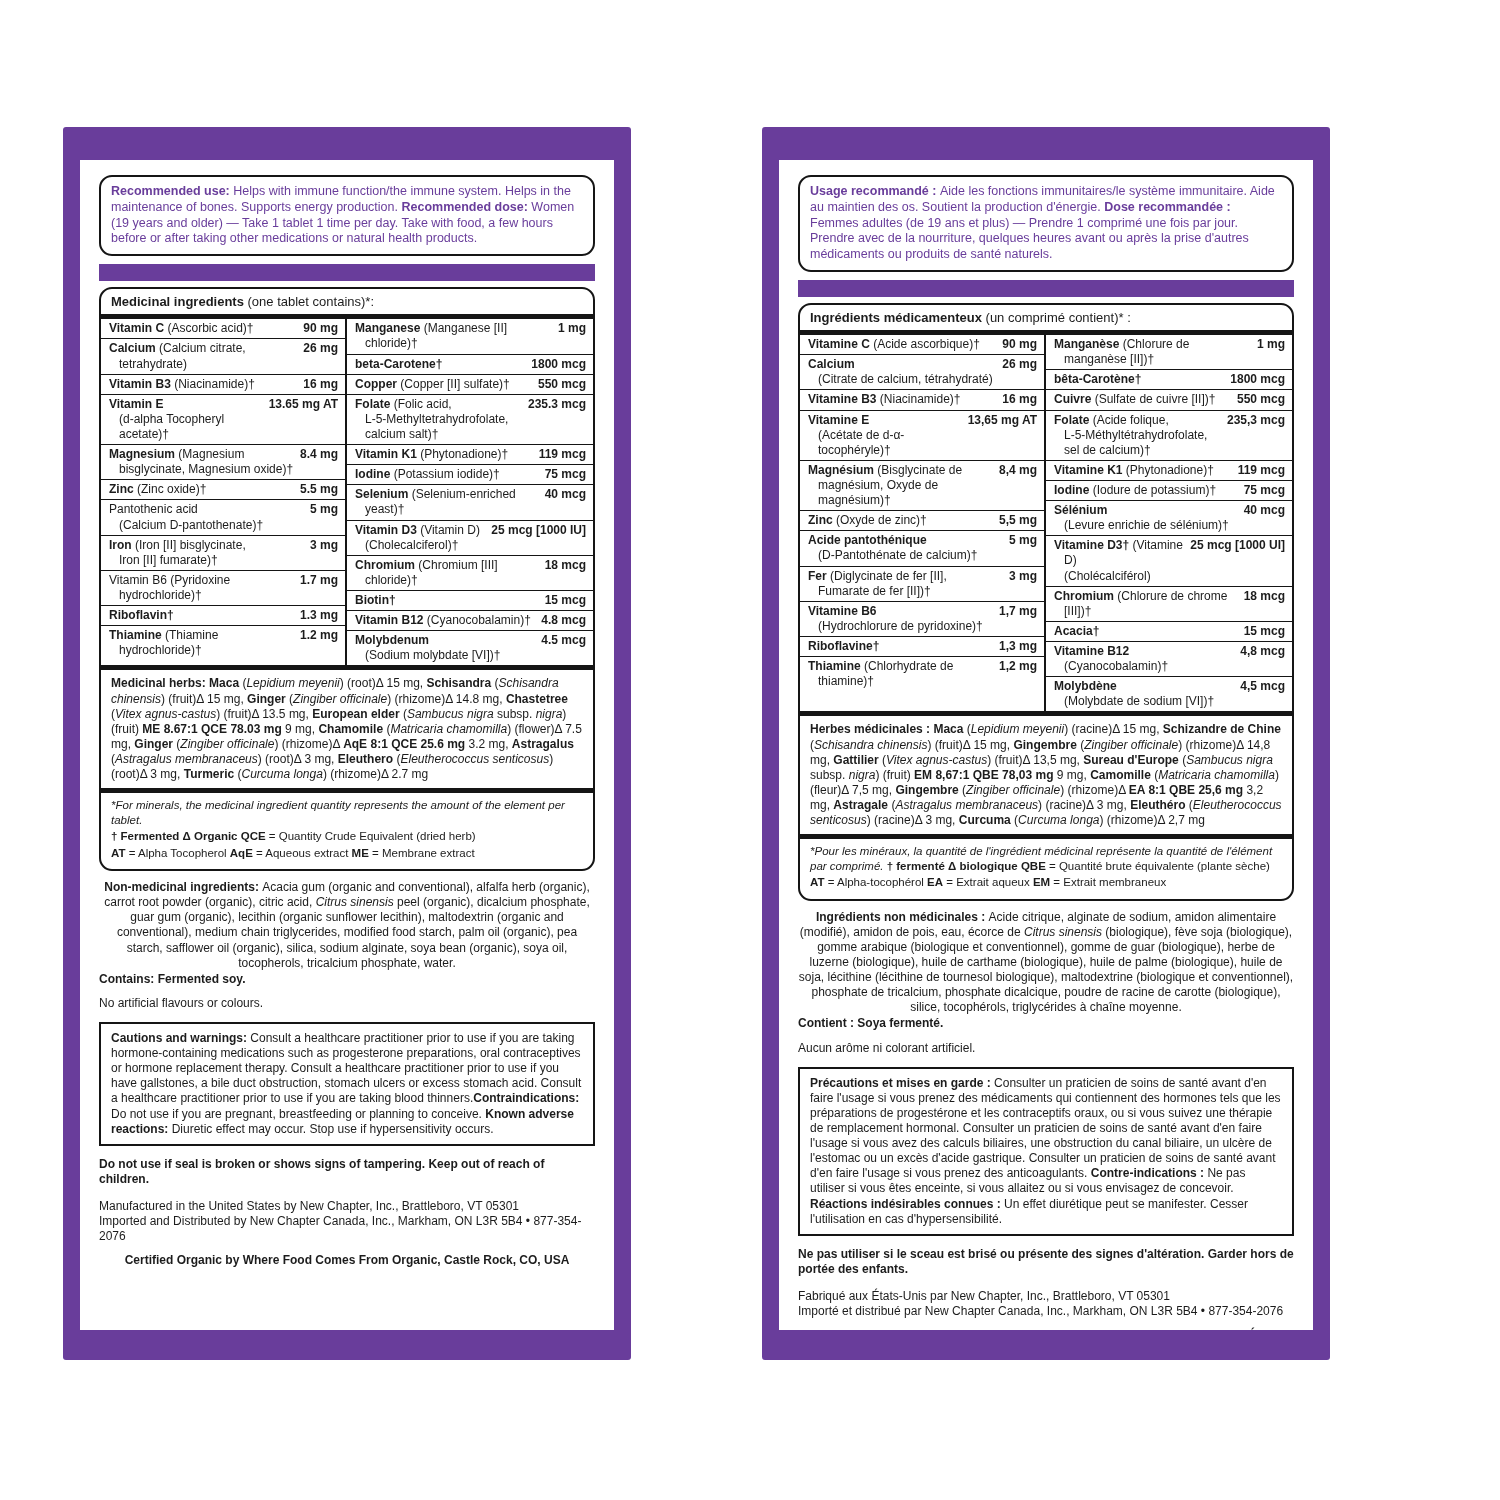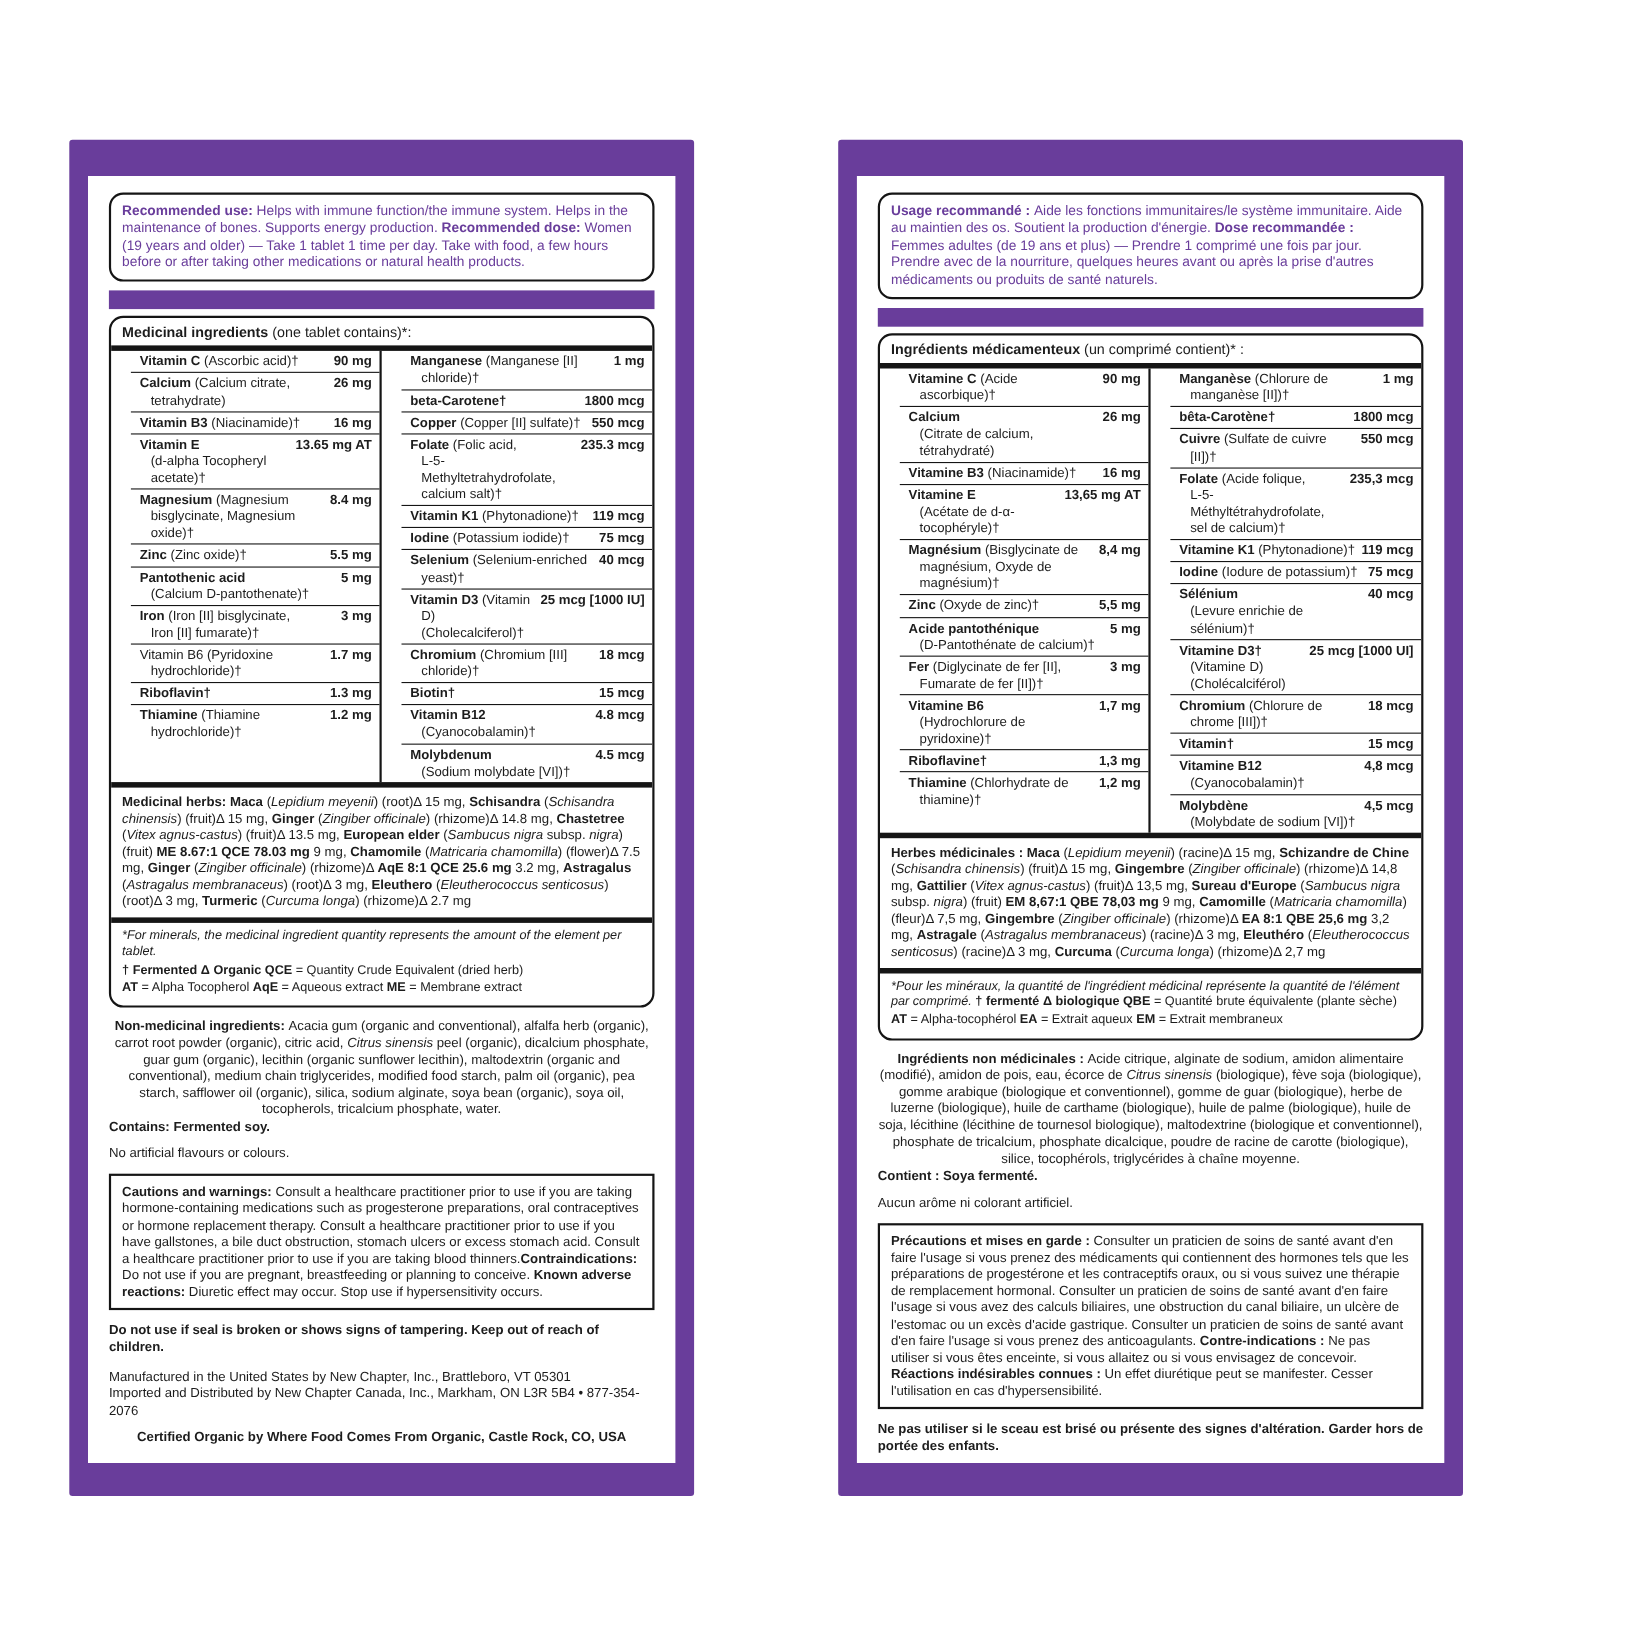--- a/index.html
+++ b/index.html
@@ -7,21 +7,21 @@
   .panel{position:absolute;top:127px;width:568px;height:1233px;background:var(--purple,#693d9b);border-radius:3px;}
   .panel.en{left:63px}
   .panel.fr{left:762px}
   .inner{position:absolute;top:33px;left:17px;right:17px;bottom:30px;background:#fff;padding:15px 19px 10px;box-sizing:border-box;font-size:12px;line-height:1.26;overflow:hidden;}
   .intro-box{border:2px solid #151515;border-radius:13px;padding:7px 10px;color:var(--purple,#693d9b);font-size:12.5px;}
   .purple-bar{height:17px;background:var(--purple,#693d9b);margin:8px 0 6px;}
   .medbox{border:2px solid #151515;border-radius:13px;overflow:hidden;}
   .medbox .heading{padding:5px 10px 4px;font-size:13px;}
   .black-bar{height:5px;background:#151515;}
   .tbl{display:flex;align-items:stretch;}
-  .tcol{width:50%;box-sizing:border-box;padding-left:18px;}
+  .tcol{width:50%;box-sizing:border-box;}
   .tcol.colL{border-right:2px solid #151515;}
   .t-row{display:flex;justify-content:space-between;align-items:flex-start;padding:2px 7px 2px 8px;border-bottom:1.5px solid #151515;}
   .t-row:last-child{border-bottom:none;}
   .t-name{flex:1 1 auto;padding-left:10px;text-indent:-10px;}
   .t-val{font-weight:700;white-space:nowrap;margin-left:5px;}
   .herbs{padding:6px 10px;}
   .fnotes{padding:5px 10px 7px;font-size:11.5px;}
   .fnotes p{margin:0 0 2px;}
   .para{margin-top:9px;text-align:center;}
   .contains{margin-top:1px;font-weight:700;}
@@ -64,21 +64,21 @@
             </div>
             <div class="t-row">
               <div class="t-name"><span style="font-weight: 700;">Magnesium </span><span>(Magnesium</span><br><span>bisglycinate, Magnesium oxide)†</span></div>
               <div class="t-val">8.4 mg</div>
             </div>
             <div class="t-row">
               <div class="t-name"><span style="font-weight: 700;">Zinc </span><span>(Zinc oxide)†</span></div>
               <div class="t-val">5.5 mg</div>
             </div>
             <div class="t-row">
-              <div class="t-name"><span style="font-weight: 700;">Pantothenic acid</span><br><span>(Calcium D-pantothenate)†</span></div>
+              <div class="t-name"><span style="font-weight: 400;">Pantothenic acid</span><br><span>(Calcium D-pantothenate)†</span></div>
               <div class="t-val">5 mg</div>
             </div>
             <div class="t-row">
               <div class="t-name"><span style="font-weight: 700;">Iron </span><span>(Iron [II] bisglycinate,</span><br><span>Iron [II] fumarate)†</span></div>
               <div class="t-val">3 mg</div>
             </div>
             <div class="t-row">
               <div class="t-name"><span style="font-weight: 400;">Vitamin B6 </span><span>(Pyridoxine hydrochloride)†</span></div>
               <div class="t-val">1.7 mg</div>
             </div>
@@ -251,21 +251,21 @@
             </div>
             <div class="t-row">
               <div class="t-name"><span style="font-weight: 700;">Vitamine D3† </span><span>(Vitamine D)</span><br><span>(Cholécalciférol)</span></div>
               <div class="t-val">25 mcg [1000 UI]</div>
             </div>
             <div class="t-row">
               <div class="t-name"><span style="font-weight: 700;">Chromium </span><span>(Chlorure de chrome [III])†</span></div>
               <div class="t-val">18 mcg</div>
             </div>
             <div class="t-row">
-              <div class="t-name"><span style="font-weight: 700;">Vitamin†</span></div>
+              <div class="t-name"><span style="font-weight: 700;">Acacia†</span></div>
               <div class="t-val">15 mcg</div>
             </div>
             <div class="t-row">
               <div class="t-name"><span style="font-weight: 700;">Vitamine B12 </span><span>(Cyanocobalamin)†</span></div>
               <div class="t-val">4,8 mcg</div>
             </div>
             <div class="t-row">
               <div class="t-name"><span style="font-weight: 700;">Molybdène</span><br><span>(Molybdate de sodium [VI])†</span></div>
               <div class="t-val">4,5 mcg</div>
             </div>

